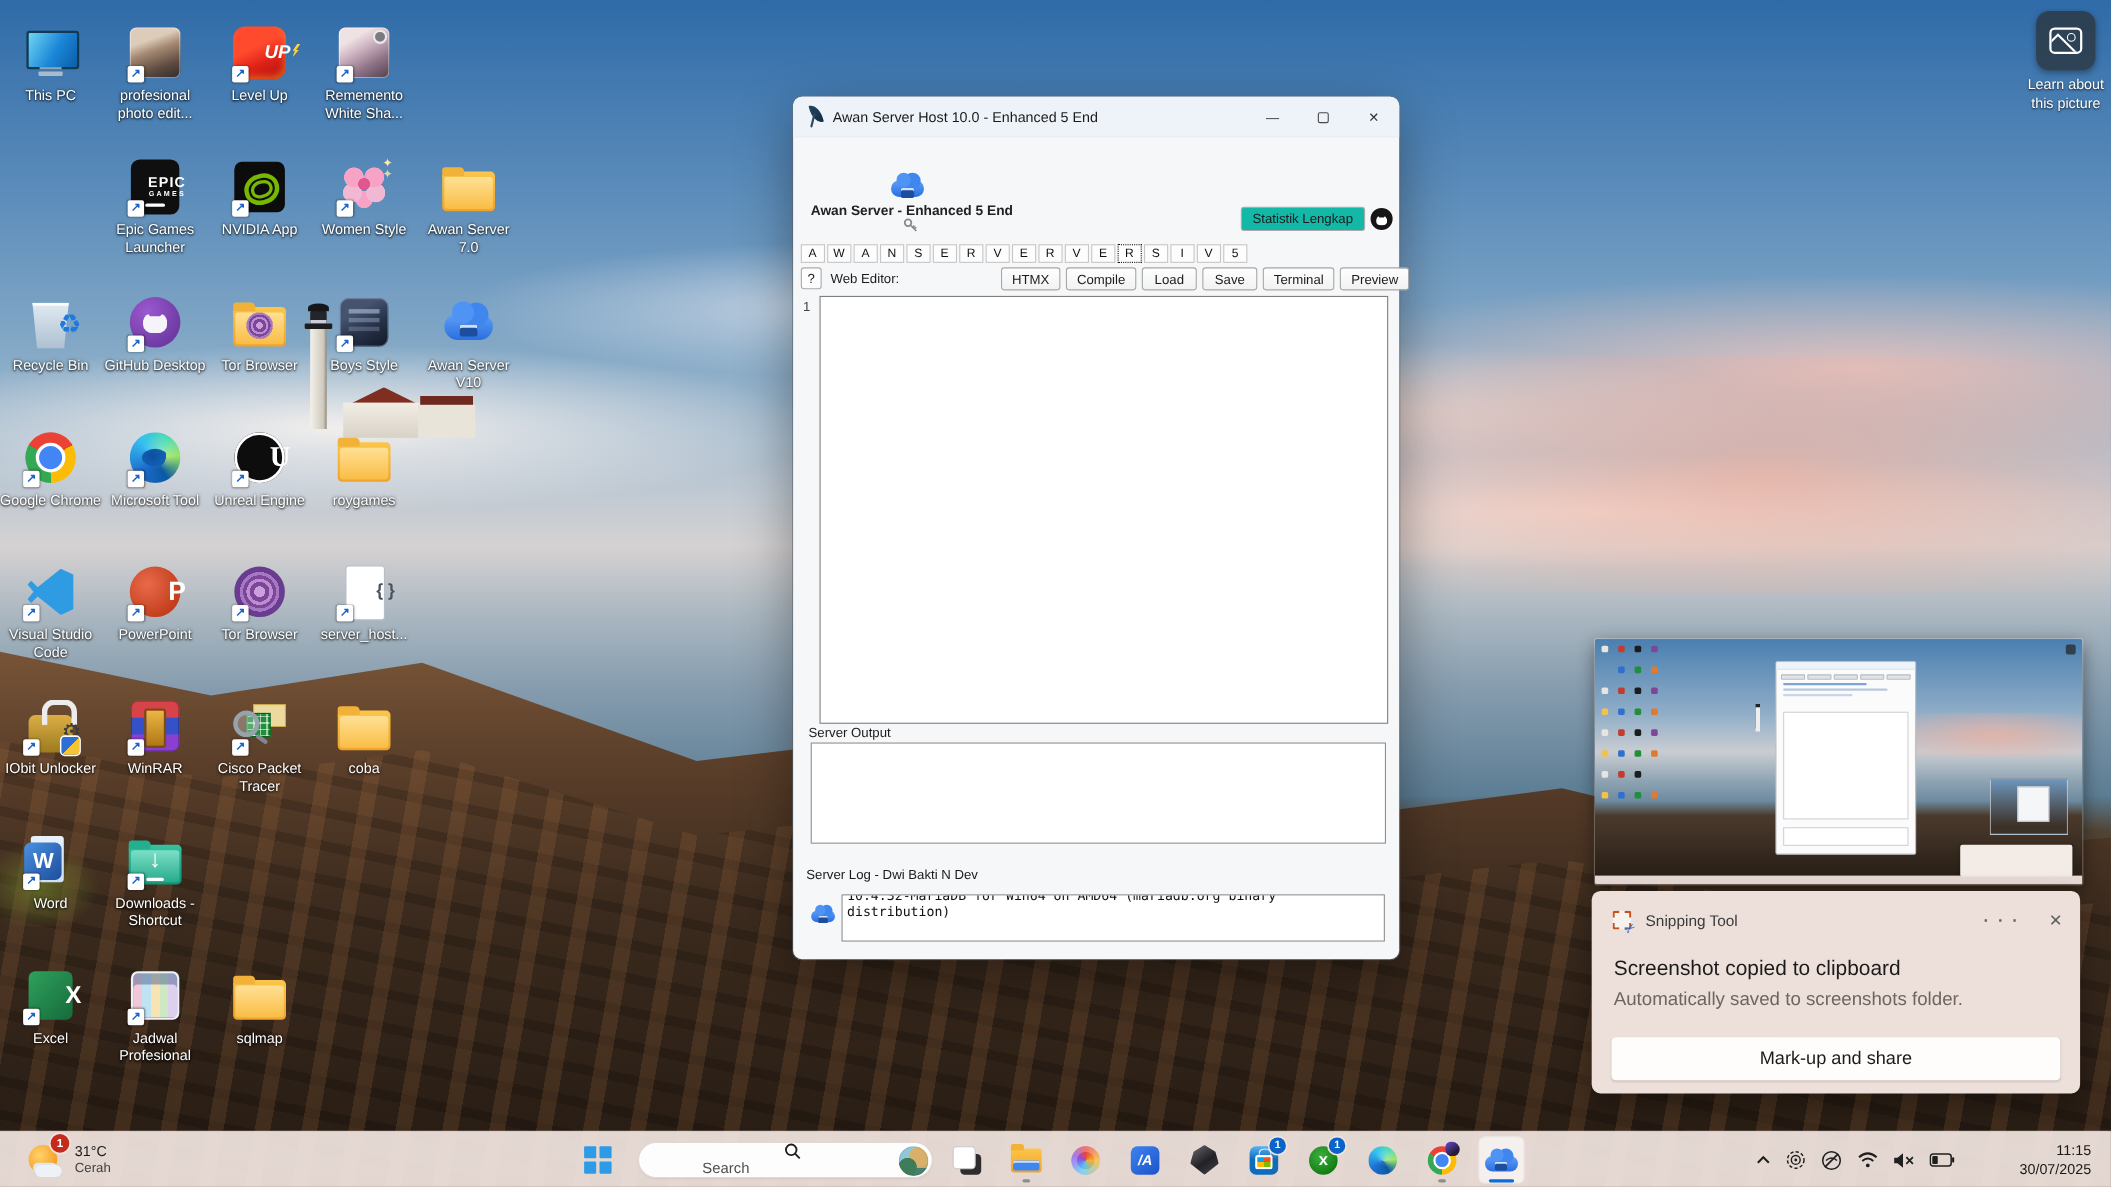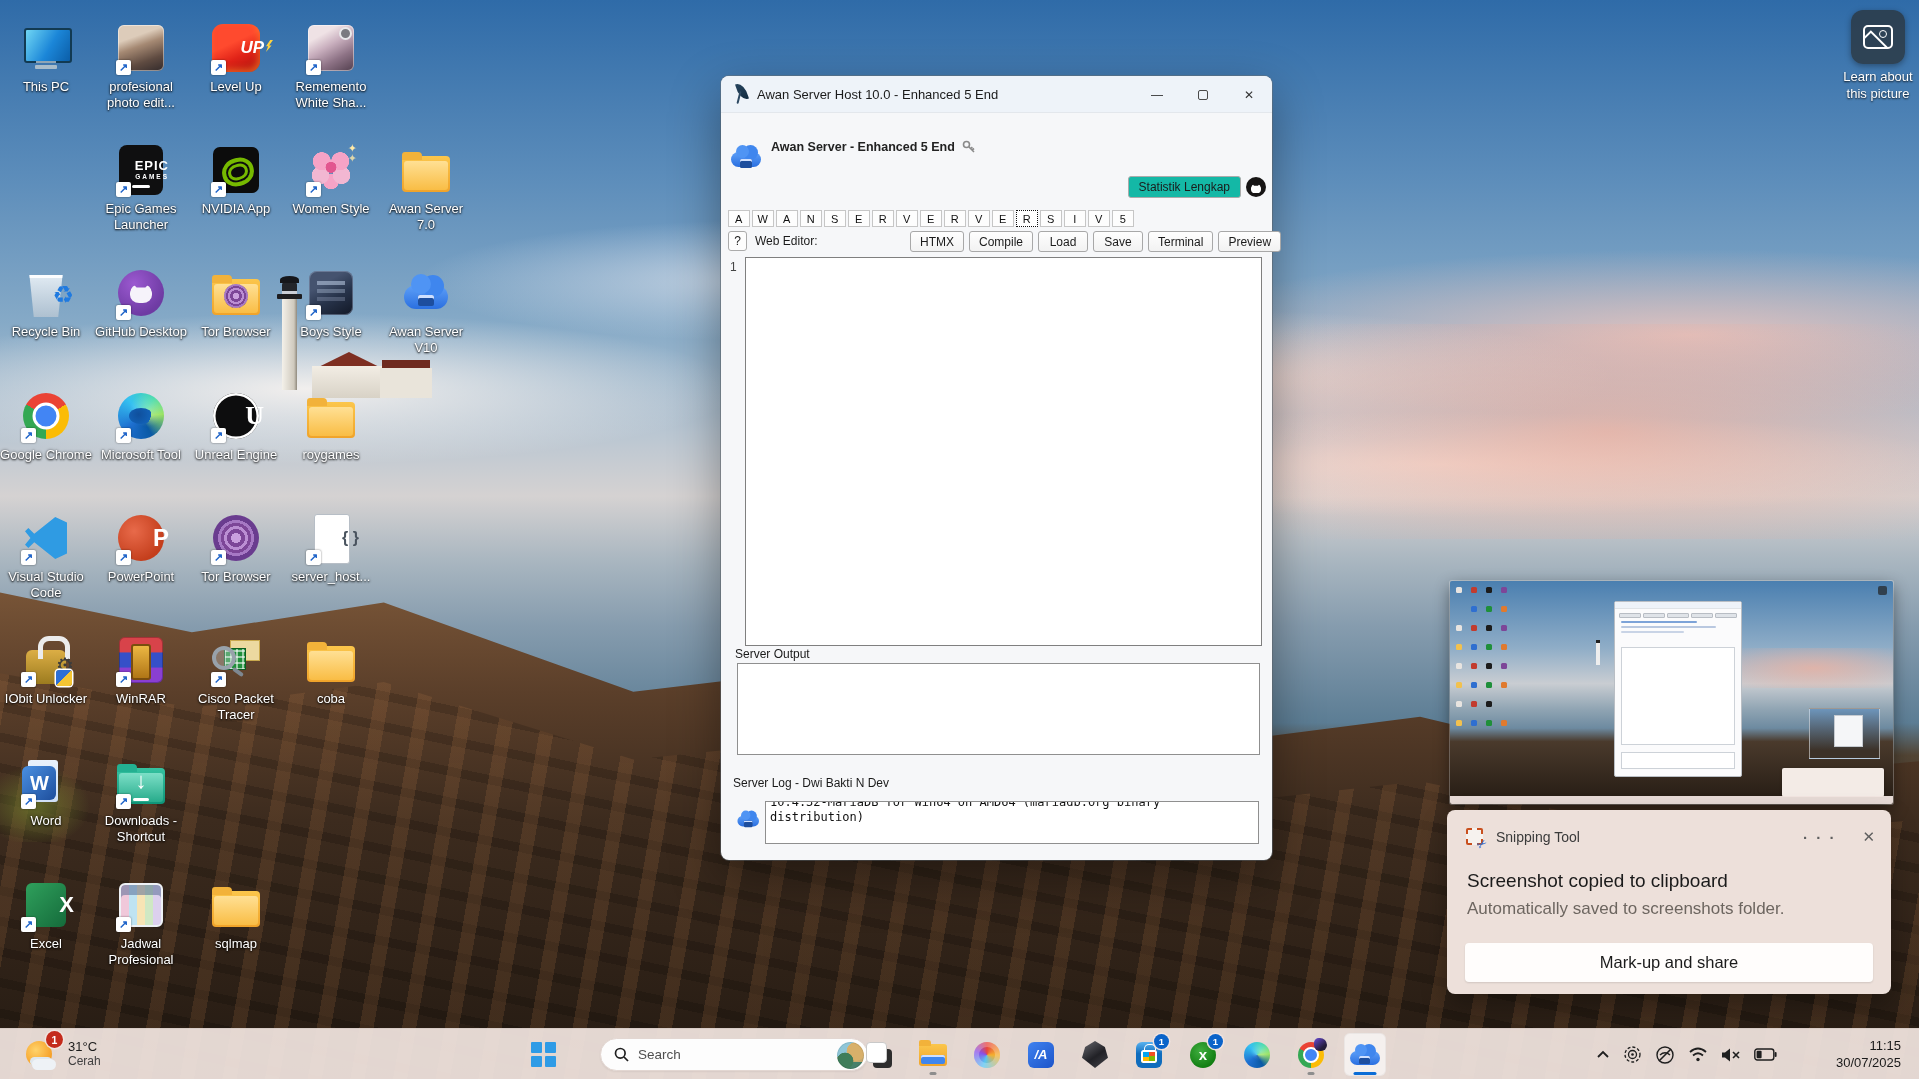--- a/index.html
+++ b/index.html
@@ -220,40 +220,40 @@
   .learn-ic span { position:relative; width:30px; height:24px; border:2px solid #fff; border-radius:5px;
     display:block; overflow:hidden; }
   .learn-ic span::before { content:''; position:absolute; right:4px; top:3px; width:6px; height:6px;
     border:1.5px solid #fff; border-radius:50%; }
   .learn-ic span::after { content:''; position:absolute; left:-4px; bottom:-7px; width:20px; height:14px;
     border:2px solid #fff; transform:rotate(45deg); }
   .learn .lbl { margin-top:4px; font-size:13px; line-height:17px; color:#fff;
     text-shadow:0 1px 2px rgba(0,0,0,.9); }
 
   
-  .win { position:absolute; left:721px; top:76px; width:551px; height:784px; border-radius:8px;
+  .win { position:absolute; left:721px; top:88px; width:551px; height:784px; border-radius:8px;
     background:#f6f7f9; box-shadow:0 18px 50px rgba(0,0,0,.38), 0 0 0 1px rgba(110,120,130,.55);
     font-size:12px; color:#1b1b1b; }
   .win-title { position:absolute; left:0; top:0; right:0; height:37px; background:#eef3f9;
     border-radius:8px 8px 0 0; border-bottom:1px solid #e3e7ec; display:flex; align-items:center; }
   .feather { position:relative; width:14px; height:22px; margin:0 8px 0 14px; }
   .feather::before { content:''; position:absolute; left:2px; top:0; width:10px; height:17px;
     background:linear-gradient(160deg,#27455f,#122b40); border-radius:0 90% 0 90%; transform:rotate(-14deg); }
   .feather::after { content:''; position:absolute; left:3px; top:8px; width:2px; height:13px;
     background:#2e4a63; transform:rotate(14deg); border-radius:1px; }
   .win-title .t { font-size:13px; color:#1b1b1b; }
   .win-ctrls { position:absolute; right:0; top:0; height:37px; display:flex; }
   .wbtn { width:46px; height:37px; display:flex; align-items:center; justify-content:center;
     color:#333; font-size:12px; }
   .wbtn.max span { width:10px; height:10px; border:1.2px solid #4a4a4a; border-radius:2px; display:block; }
 
   .stats { position:absolute; right:9px; top:42px; text-align:right; line-height:17px; font-size:12px; }
   .stat-cpu { color:#0d8f20; } .stat-ram { color:#f5a421; } .stat-disk { color:#fb2b2b; }
 
-  .approw { position:absolute; left:8px; top:64px; display:flex; align-items:flex-start; }
+  .approw { position:absolute; left:8px; top:64px; display:flex; align-items:center;flex-direction:column; }
   .mini-cloud { position:relative; width:34px; height:32px; }
   .mini-cloud::before { content:''; position:absolute; left:2px; top:12px; width:30px; height:15px;
     background:linear-gradient(#5ea0f8,#2a6fe0); border-radius:9px; }
   .mini-cloud::after { content:''; position:absolute; left:7px; top:5px; width:13px; height:13px;
     background:#4f94f4; border-radius:50%; box-shadow:8px 1px 0 1px #3f86ee; }
   .mini-cloud i { position:absolute; z-index:2; left:11px; top:19px; width:12px; height:9px;
     background:#1d4e9e; border-radius:1.5px; box-shadow:inset 0 2px 0 #cfe0ff; }
   .approw .name { margin-left:8px; font-weight:600; font-size:12.5px; color:#222; }
   .key-ic { margin-left:7px; }
 
@@ -352,23 +352,23 @@
     background:#c42b1c; color:#fff; font-size:10.5px; font-weight:700; display:flex; align-items:center;
     justify-content:center; box-shadow:0 0 0 1.5px rgba(242,229,224,.9); }
   .w-txt { margin-left:7px; }
   .w-temp { font-size:13px; color:#1a1a1a; line-height:15px; }
   .w-cond { font-size:12px; color:#404040; line-height:14px; }
 
   .winlogo { position:absolute; left:531px; top:13px; width:25px; height:25px; display:grid;
     grid-template-columns:11px 11px; grid-template-rows:11px 11px; gap:2.5px; }
   .winlogo i { background:#2e9be6; border-radius:1px; }
 
-  .search { position:absolute; left:600px; top:9px; width:268px; height:33px; background:#fdfdfd;
+  .search { position:absolute; left:580px; top:9px; width:268px; height:33px; background:#fdfdfd;
     border:1px solid #e3d7d2; border-radius:17px; display:flex; align-items:center;
-    box-shadow:0 1px 2px rgba(0,0,0,.06); }
+    box-shadow:0 1px 2px rgba(0,0,0,.06);flex-direction:column; }
   .search svg { margin-left:13px; }
   .search input { border:none; outline:none; background:transparent; margin-left:9px; font-size:13.5px;
     color:#333; width:160px; font-family:"Liberation Sans",sans-serif; }
   .search input::placeholder { color:#4f4f4f; }
   .s-img { position:absolute; right:3px; top:2.5px; width:27px; height:27px; border-radius:50%;
     background:
       radial-gradient(circle at 30% 70%, #3f7d5a 0 30%, transparent 32%),
       radial-gradient(circle at 70% 35%, #d8b06a 0 35%, transparent 37%),
       linear-gradient(180deg,#8fc6d8 0 55%,#c8a96e 55% 75%,#46806a 75%);
     box-shadow:inset 0 0 0 1px rgba(0,0,0,.08); }

